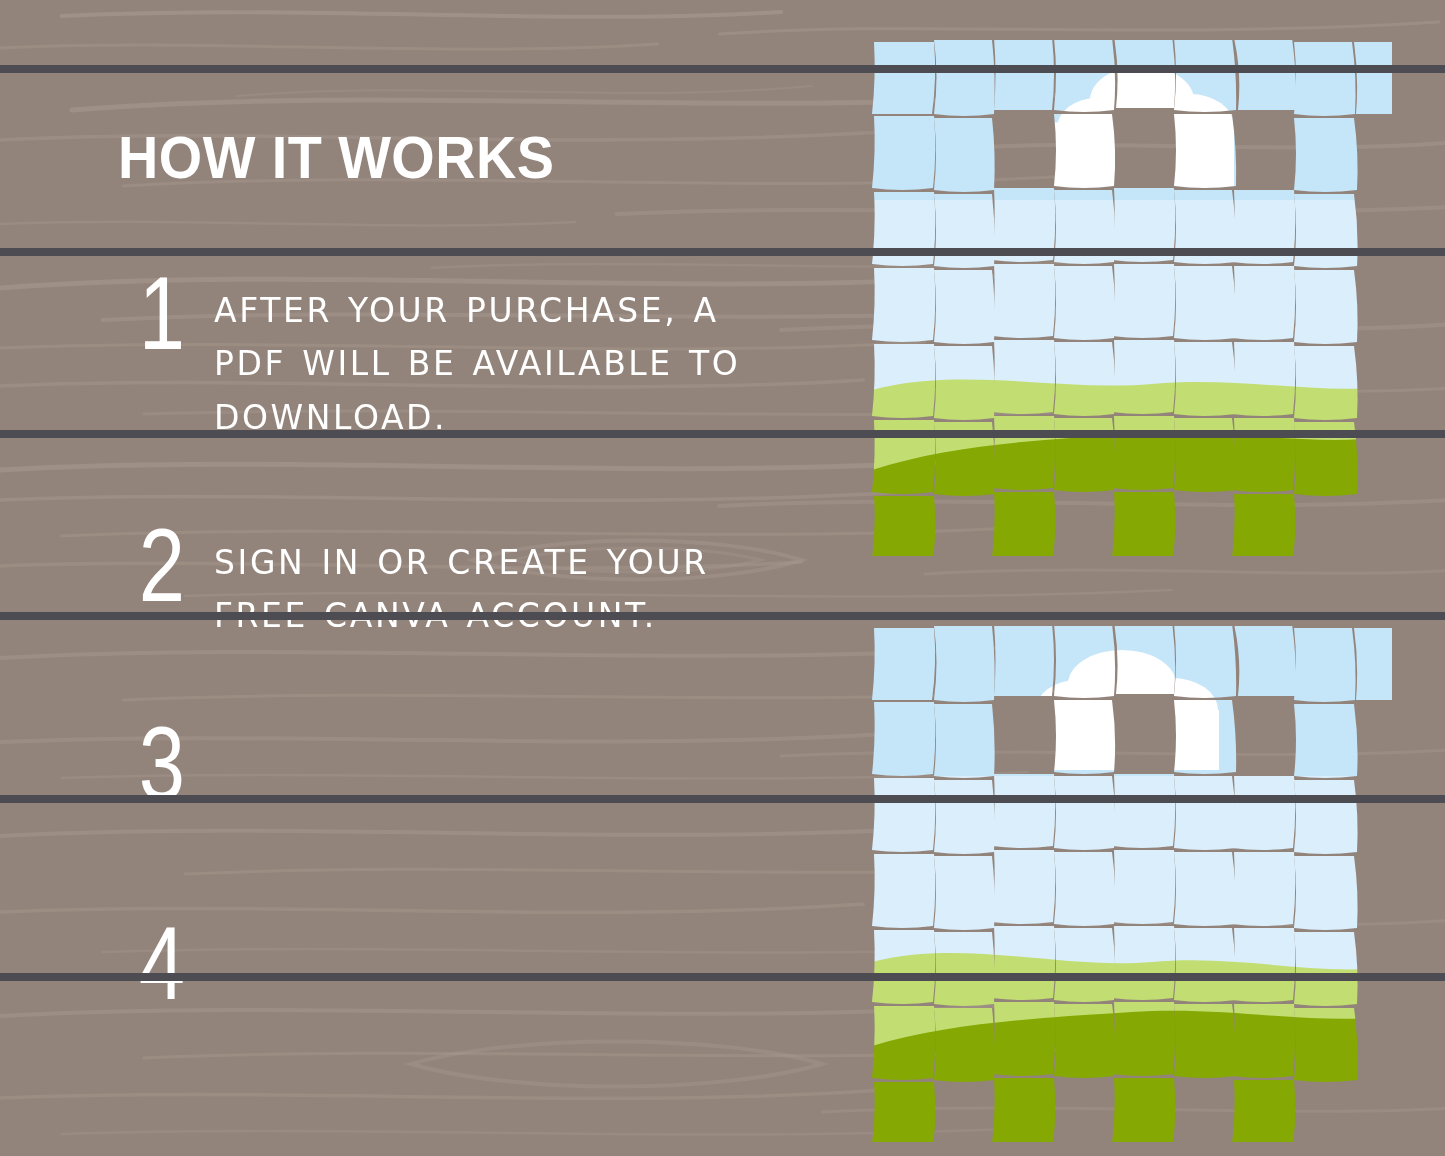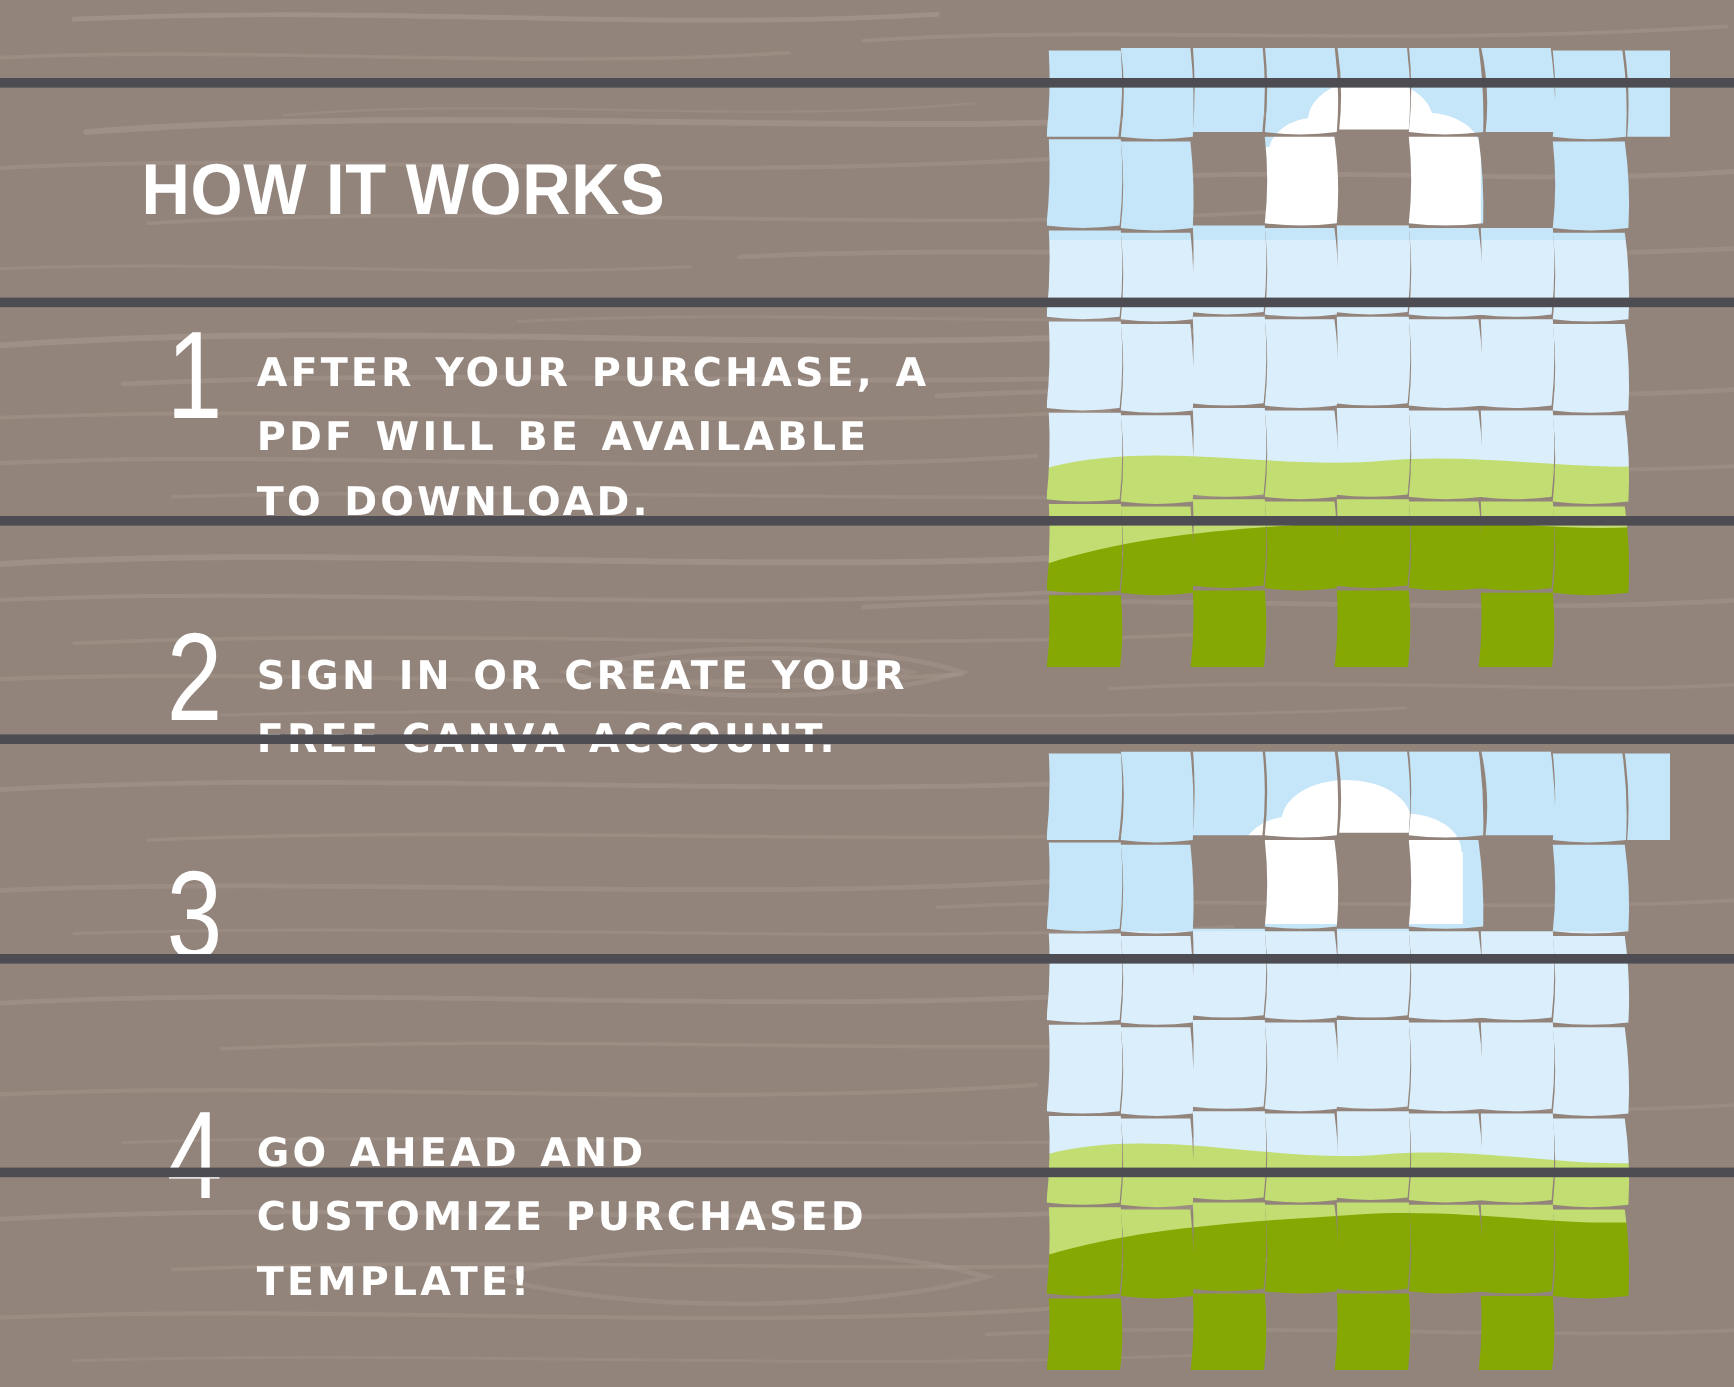--- a/index.html
+++ b/index.html
@@ -80,21 +80,21 @@
     margin-left: 110px;
     margin-top: -6px;
     transform: scaleX(0.8);
     transform-origin: center top;
   }
 
   .step-text {
     flex: 1 1 auto;
     color: #ffffff;
     font-family: "DejaVu Sans", sans-serif;
-    font-weight: 700;
+    font-weight: 400;
     font-size: 33px;
     line-height: 1.62;
     letter-spacing: 2.6px;
     text-transform: uppercase;
     max-width: 570px;
     padding-top: 12px;
     word-spacing: 3px;
   }
 
   
@@ -370,21 +370,20 @@
         <div class="step-number">2</div>
         <div class="step-text">Sign in or create your free Canva account.</div>
       </div>
 
       <div class="step-row" data-step="3">
         <div class="step-number">3</div>
       </div>
 
       <div class="step-row" data-step="4">
         <div class="step-number">4</div>
-        <div class="step-text">Go ahead and customize purchased template!</div>
       </div>
 
     </div>
   </div>
 
   <div id="plank-lines">
       <div class="plank-line" style="top: 65px; height: 8px; background: rgb(76, 76, 82);"></div>
       <div class="plank-line" style="top: 248px; height: 8px; background: rgb(76, 76, 82);"></div>
       <div class="plank-line" style="top: 430px; height: 8px; background: rgb(76, 76, 82);"></div>
       <div class="plank-line" style="top: 612px; height: 8px; background: rgb(76, 76, 82);"></div>

